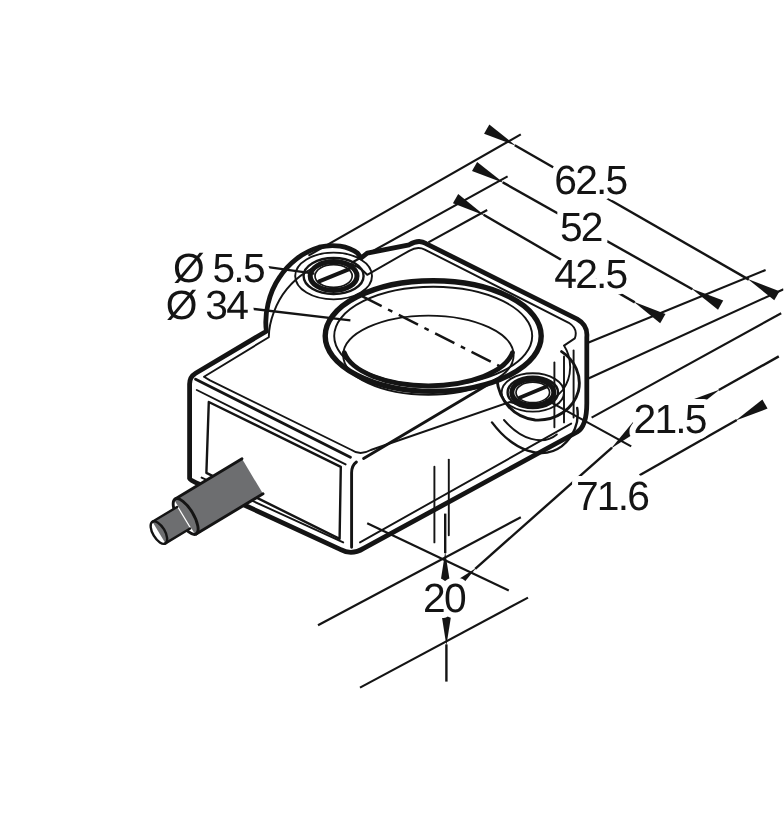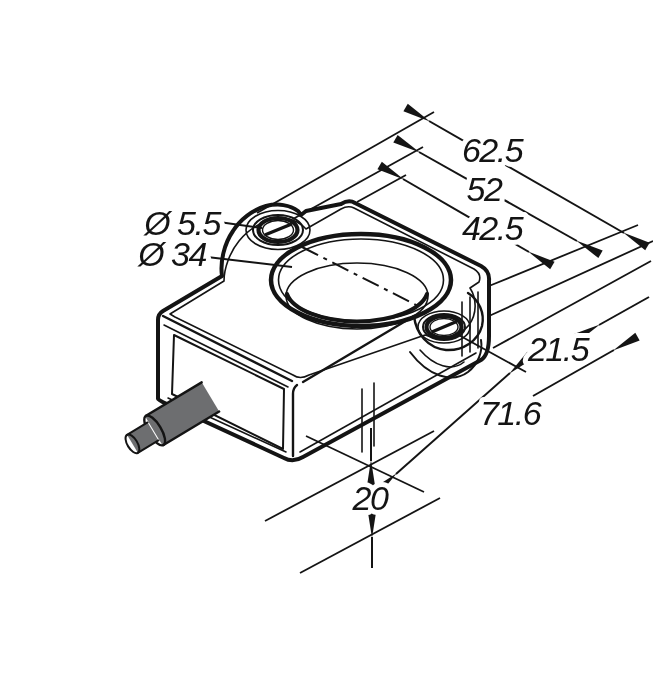--- a/index.html
+++ b/index.html
@@ -1,16 +1,16 @@
 <!DOCTYPE html>
 <html><head>
 <meta charset="utf-8">
 <style>
   html,body{margin:0;padding:0;background:#fff;}
-  #stage{position:relative;width:653px;height:700px;background:#ffffff;overflow:hidden;font-style:italic;}
+  #stage{position:relative;width:653px;height:700px;background:#ffffff;overflow:hidden;}
   svg{display:block;font-family:"Liberation Sans", sans-serif;}
   .outl{stroke:#141414;stroke-linejoin:round;stroke-linecap:round;fill:none;}
   .w4{stroke-width:4;} .w25{stroke-width:2.4;} .w2{stroke-width:2;} .thin{stroke-width:1.6;}
   .dimline{stroke:#141414;stroke-width:2;fill:none;stroke-linecap:butt;}
   .extline{stroke:#141414;stroke-width:1.8;fill:none;stroke-linecap:butt;}
   .lbl{font-size:34px;fill:#141414;text-anchor:middle;letter-spacing:-1.5px;
        paint-order:stroke;stroke:#ffffff;stroke-width:10;stroke-linejoin:round;}
   .centerline{stroke:#141414;stroke-width:2;stroke-dasharray:18 6 4 6;fill:none;}
 </style>
 </head>

